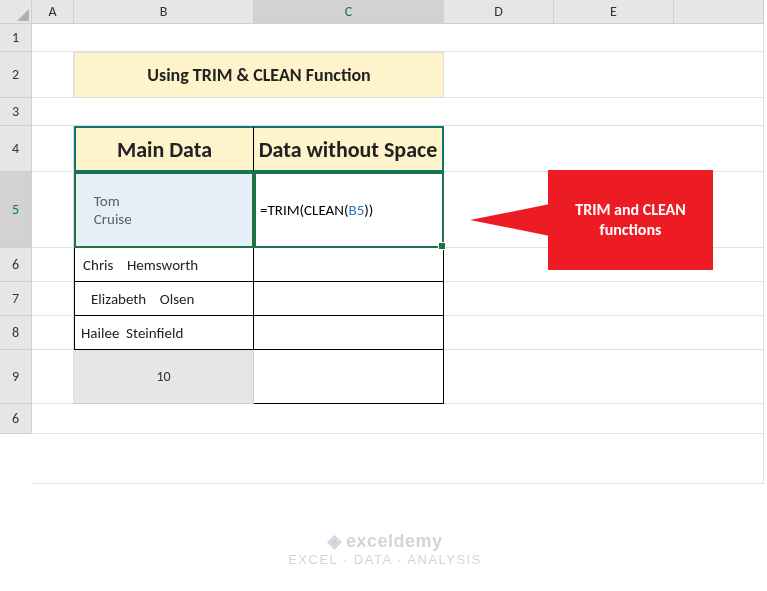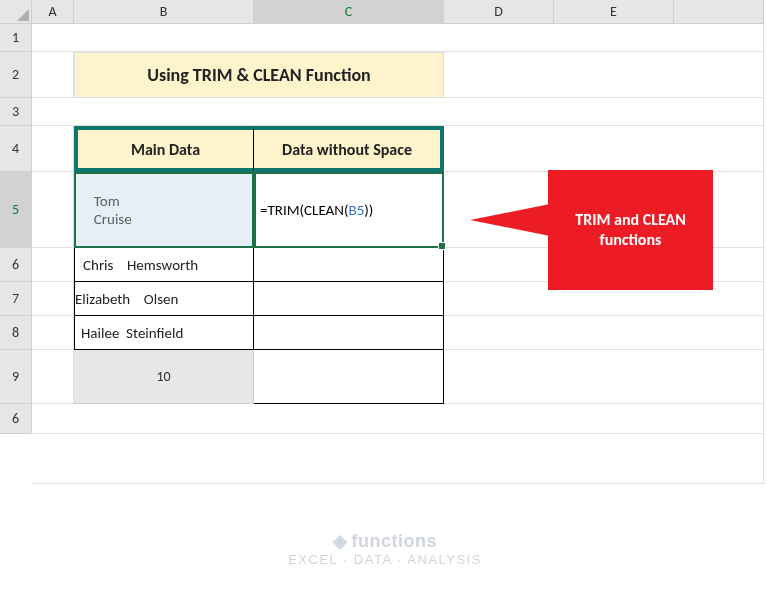--- a/index.html
+++ b/index.html
@@ -29,41 +29,41 @@
     .rowhdr.active, .hdr.active { background: #d2d2d2; color: #0f7b3f; }
 
     .title-cell {
       grid-column: 3 / 5; grid-row: 3;
       background: #fff3cc;
       display: flex; align-items: center; justify-content: center;
       font-weight: bold; font-size: 18px; color: #222;
       border: 1px solid #e0e0e0;
     }
     .thead {
-      background: #fff3cc; font-weight: bold; font-size: 16px;
-      border: 4px solid #0f766e;
+      background: #fff3cc; font-weight: bold; font-size: 22px;
+      border: 2px solid #0f766e;
       display: flex; align-items: center; justify-content: center;
       color: #222;
     }
     .thead.b { grid-column: 3; grid-row: 5; border-right: 1px solid #000;}
     .thead.c { grid-column: 4; grid-row: 5; border-left: none;}
 
     .dcell {
       border: 1px solid #000;
       font-size: 15px; color: #222;
       display: flex; align-items: center;
       padding: 2px 6px;
       white-space: pre-wrap;
     }
     .dcell.pad { padding-left: 12px; }
     .dcell.b5 { grid-column: 3; grid-row: 6; border-top: none; }
     .dcell.c5 { grid-column: 4; grid-row: 6; border-top: none; border-left: none; position: relative; }
     .dcell.b6 { grid-column: 3; grid-row: 7; border-top: none; padding-left: 8px;}
     .dcell.c6 { grid-column: 4; grid-row: 7; border-top: none; border-left: none;}
-    .dcell.b7 { grid-column: 3; grid-row: 8; border-top: none; padding-left: 0;}
+    .dcell.b7 { grid-column: 3; grid-row: 8; border-top: none; padding-left: 16px;}
     .dcell.c7 { grid-column: 4; grid-row: 8; border-top: none; border-left: none;}
     .dcell.b8 { grid-column: 3; grid-row: 9; border-top: none; padding-left: 6px;}
     .dcell.c8 { grid-column: 4; grid-row: 9; border-top: none; border-left: none;}
     .dcell.b9 { grid-column: 3; grid-row: 10; border-top: none; padding-left: 8px;}
     .dcell.c9 { grid-column: 4; grid-row: 10; border-top: none; border-left: none;}
 
     .sel-b5 {
       position: absolute; pointer-events: none;
       border: 2px solid #1f7246;
       background: rgba(180, 210, 230, 0.35);
@@ -79,21 +79,21 @@
       width: 6px; height: 6px; background: #1f7246; border: 1px solid #fff;
     }
 
     .formula { font-size: 15px; color: #000; white-space: nowrap; }
     .formula .fn { color: #000; }
     .formula .ref { color: #3572c6; }
 
     .callout {
       position: absolute;
       left: 548px; top: 170px;
-      width: 165px; height: 120px;
+      width: 165px; height: 100px;
       background: #ed1c24;
       color: #fff; font-weight: bold; font-size: 16px;
       display: flex; align-items: center; justify-content: center; text-align: center;
       padding: 6px; line-height: 1.25;
       z-index: 20;
     }
     .callout-arrow {
       position: absolute; left: 470px; top: 204px;
       width: 0; height: 0;
       border-top: 16px solid transparent;
@@ -181,15 +181,15 @@
   <div class="cell" style="grid-column:2/8;grid-row:12"></div>
 </div>
 
 <div class="sel-b5" style="left:74px; top:172px; width:180px; height:76px"></div>
 <div class="sel-c5" style="left:254px; top:172px; width:190px; height:76px"></div>
 
 <div class="callout-arrow"></div>
 <div class="callout">TRIM and CLEAN functions</div>
 
 <div class="watermark">
-  <div class="logo"><span class="ico">◈</span><span>functions</span></div>
+  <div class="logo"><span class="ico">◈</span><span>exceldemy</span></div>
   <div class="tag">EXCEL · DATA · ANALYSIS</div>
 </div>
 
 </body></html>

